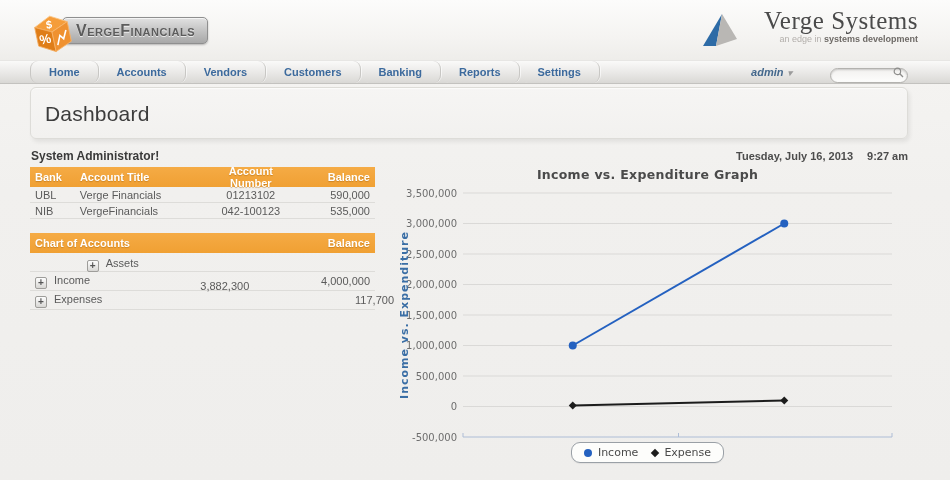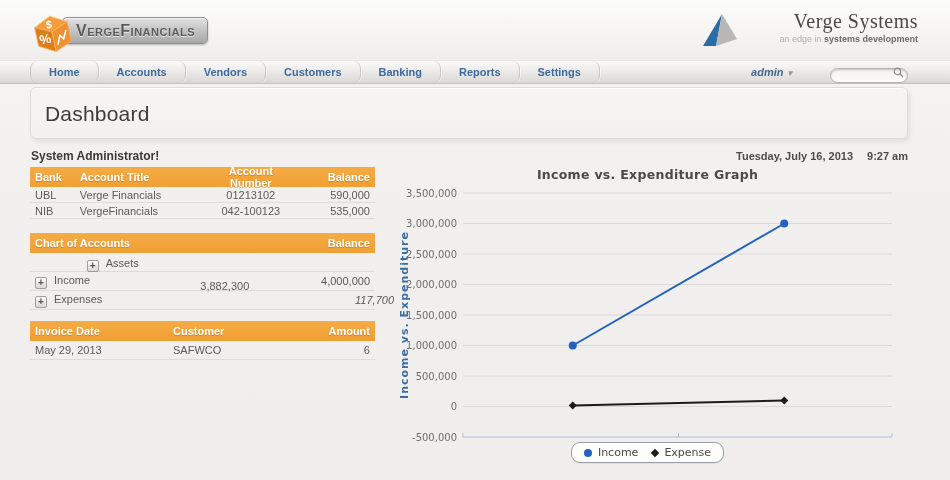--- a/index.html
+++ b/index.html
@@ -23,21 +23,21 @@
     display:flex;align-items:center;justify-content:flex-end;padding-right:12px;
   }
   .logo-pill span{
     font-variant:small-caps;font-weight:bold;font-size:16px;letter-spacing:.5px;
     color:#5c5c5c;text-shadow:0 1px 0 rgba(255,255,255,.7);
   }
   .logo-cube{position:absolute;left:0;top:0;}
   .company-logo{position:absolute;right:32px;top:6px;width:180px;height:48px;text-align:right;}
   .company-tri{position:absolute;left:-38px;top:4px;}
   .company-name{
-    font-family:"Liberation Serif",serif;font-size:20px;color:#4a4a4a;letter-spacing:.5px;
+    font-family:"Liberation Serif",serif;font-size:25px;color:#4a4a4a;letter-spacing:.5px;
     line-height:26px;margin-top:2px;
   }
   .company-tag{font-size:9px;line-height:11px;}
   .tag-light{color:#b3afab;}
   .tag-bold{color:#6e6a66;font-weight:bold;}
   
   .navbar{
     position:absolute;left:0;top:60px;width:950px;height:24px;
     background:linear-gradient(180deg,#fafaf9 0%,#e9e8e6 55%,#d9d8d5 100%);
     border-top:1px solid #e7e6e4;border-bottom:1px solid #c3c2bf;
@@ -209,33 +209,21 @@
       <div class="t-row" style="height: 19px; flex-direction: column;">
         <div class="t-cell" style="width: 70%; text-align: left;"><span class="plus-btn">+</span><span>Assets</span></div>
         <div class="t-cell" style="width: 30%; text-align: right;"><span>3,882,300</span></div>
       </div>
       <div class="t-row" style="height: 19px;">
         <div class="t-cell" style="width: 70%; text-align: left;"><span class="plus-btn">+</span><span>Income</span></div>
         <div class="t-cell" style="width: 30%; text-align: right;"><span>4,000,000</span></div>
       </div>
       <div class="t-row" style="height: 19px; gap: 24px;">
         <div class="t-cell" style="width: 70%; text-align: left;"><span class="plus-btn">+</span><span>Expenses</span></div>
-        <div class="t-cell" style="width: 30%; text-align: right; font-style: italic;"><span>117,700</span></div>
-      </div>
-    </div>
-  <div class="dtable" id="invoice-table">
-      <div class="t-head">
-        <div class="t-cell" style="width: 40%; text-align: left;">Invoice Date</div>
-        <div class="t-cell" style="width: 38%; text-align: left;">Customer</div>
-        <div class="t-cell" style="width: 22%; text-align: right;">Amount</div>
-      </div>
-      <div class="t-row" style="height: 19px;">
-        <div class="t-cell" style="width: 40%; text-align: left;"><span>May 29, 2013</span></div>
-        <div class="t-cell" style="width: 38%; text-align: left;"><span>SAFWCO</span></div>
-        <div class="t-cell" style="width: 22%; text-align: right;"><span>6</span></div>
+        <div class="t-cell" style="width: 30%; text-align: right;"><span>117,700</span></div>
       </div>
     </div>
 
   <div class="chart-box">
     <div class="chart-title">Income vs. Expenditure Graph</div>
     <svg class="chart-svg" id="chart-svg" width="525" height="300" viewBox="0 0 525 300">
         <line x1="68" y1="272" x2="497" y2="272" stroke="#aebdd6" stroke-width="1"></line>
         <line x1="68" y1="268" x2="68" y2="272" stroke="#aebdd6" stroke-width="1"></line>
         <line x1="283.5" y1="268" x2="283.5" y2="272" stroke="#aebdd6" stroke-width="1"></line>
         <line x1="497" y1="268" x2="497" y2="272" stroke="#aebdd6" stroke-width="1"></line>

